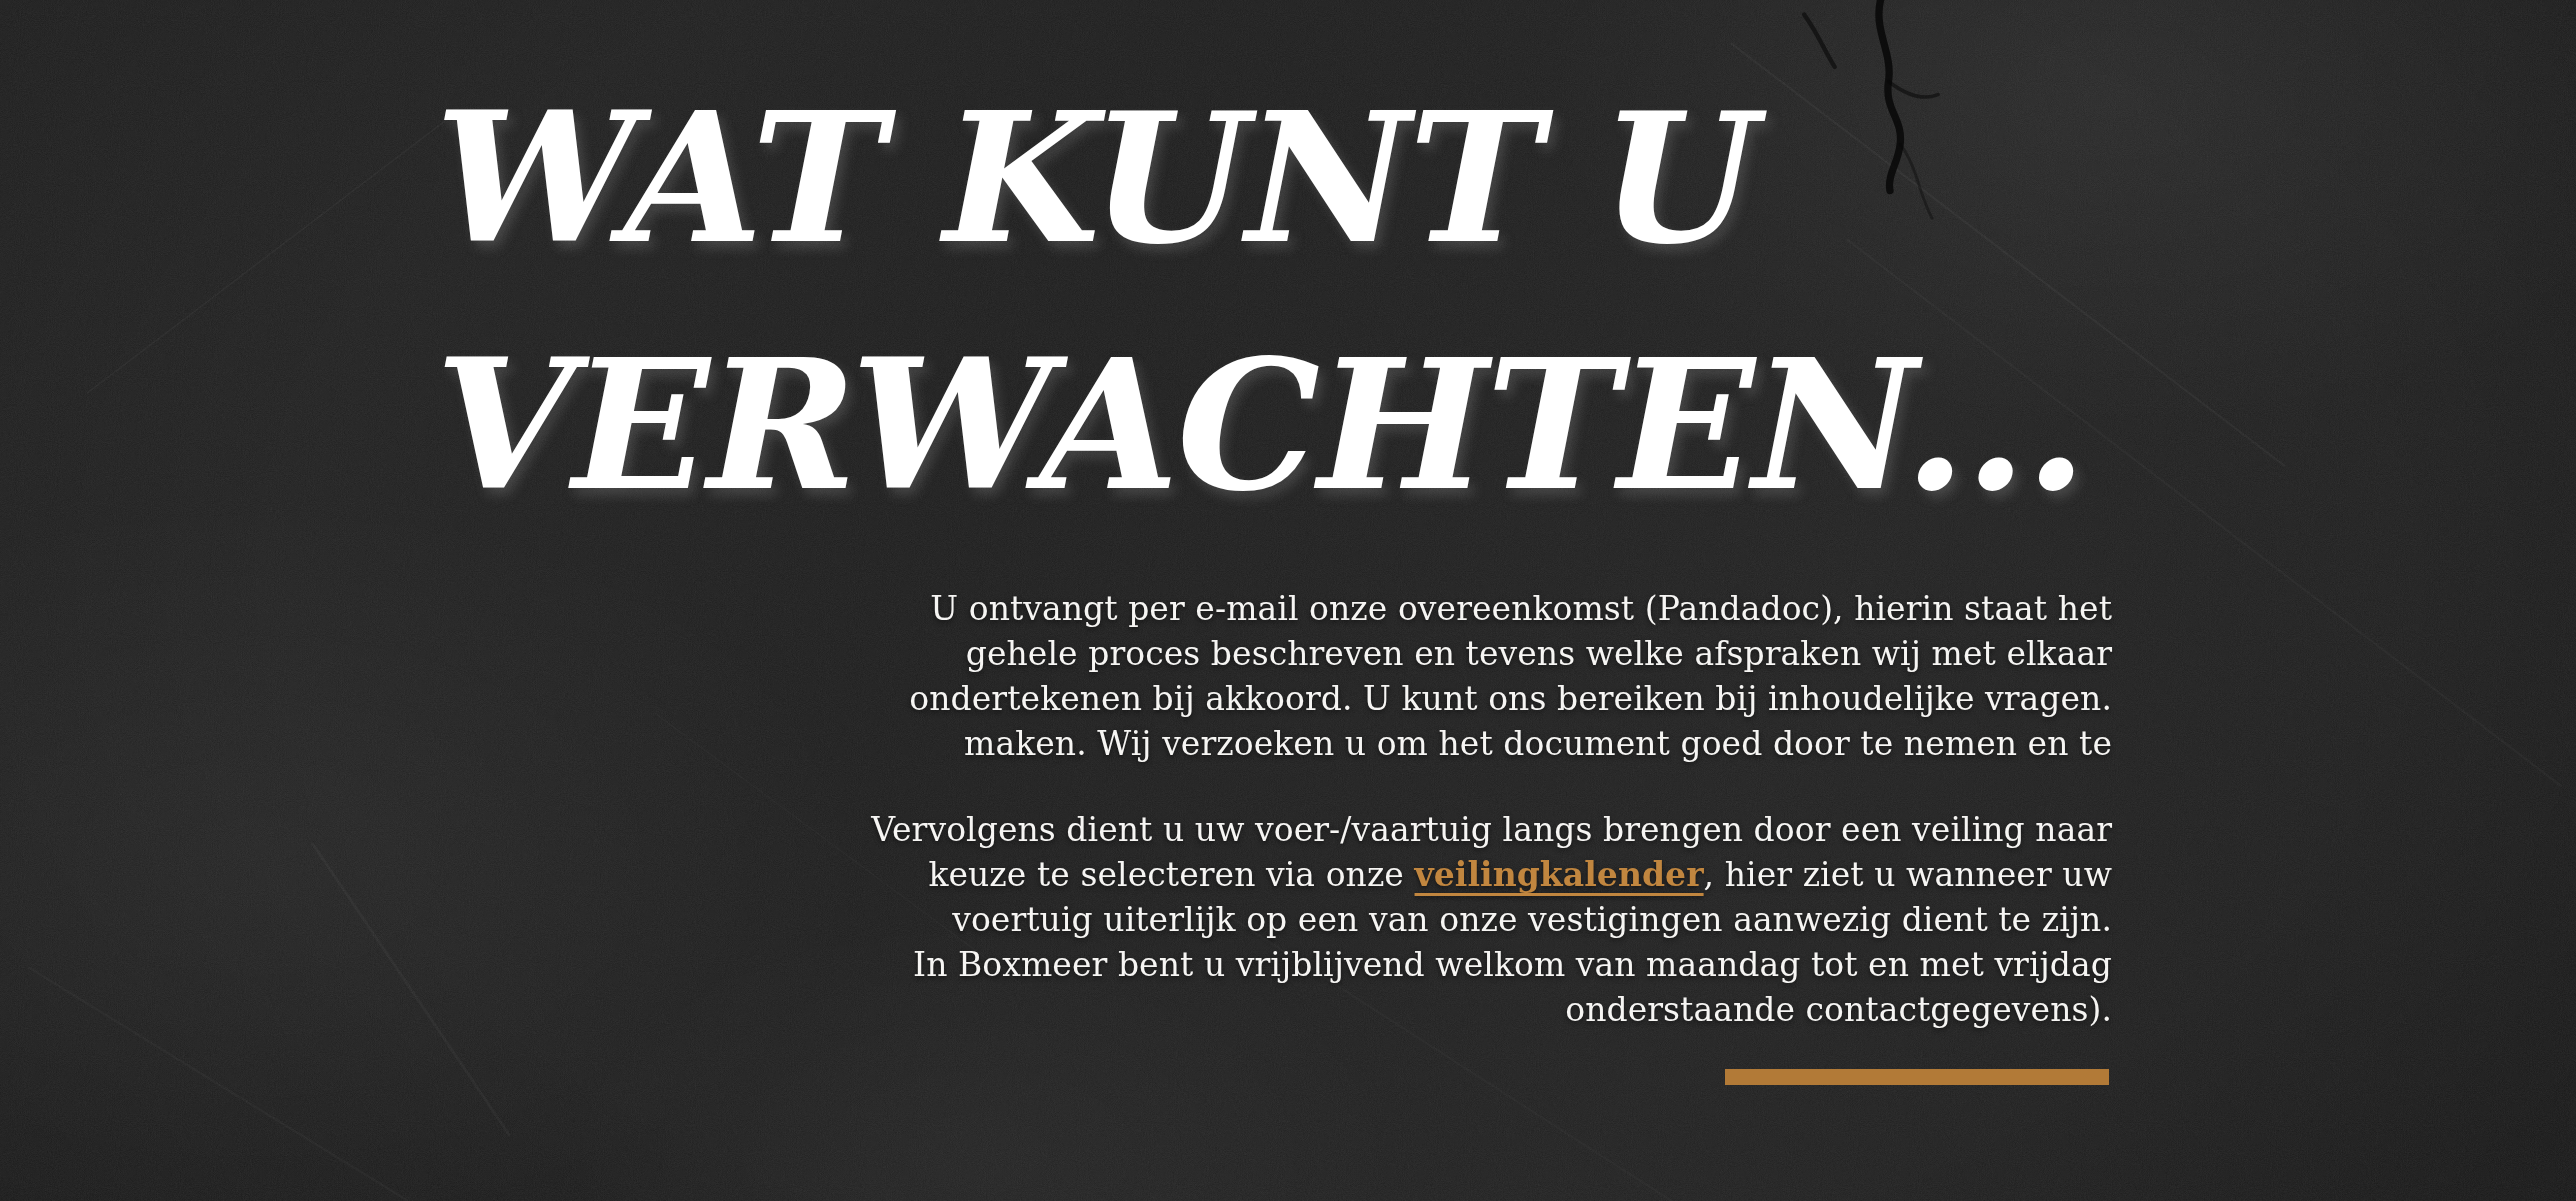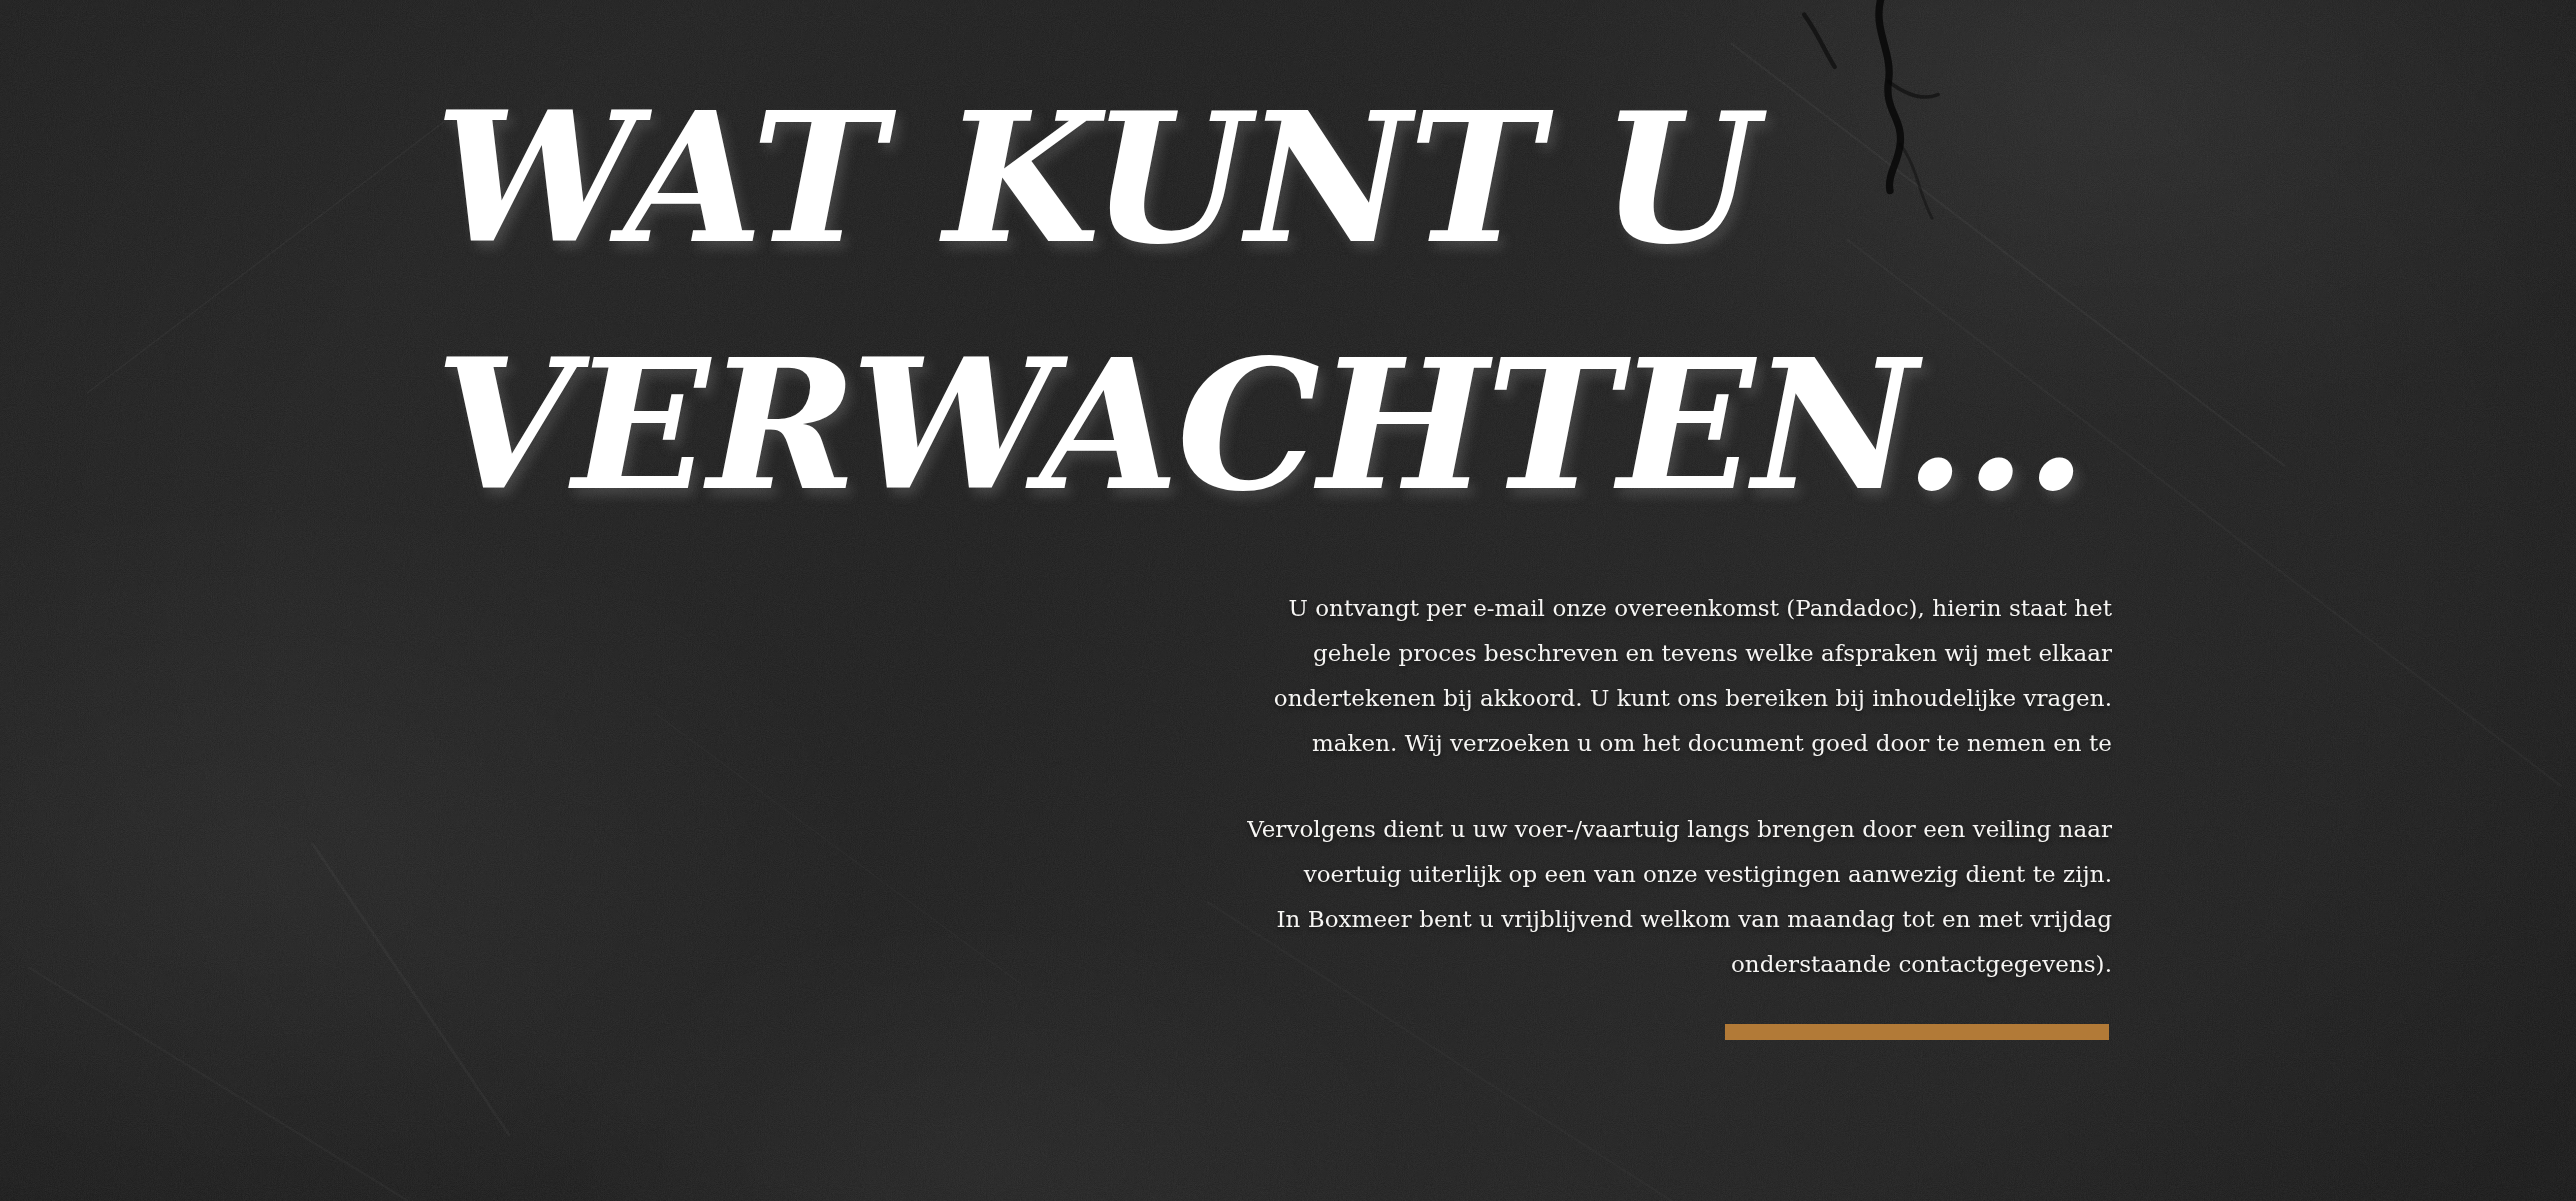--- a/index.html
+++ b/index.html
@@ -42,21 +42,21 @@
   }
   .heading span { display: block; }
 
   .copy {
     position: absolute;
     top: 586px;
     right: 464px;
     width: 1528px;
     text-align: right;
     color: var(--text, #f6f5f3);
-    font-size: 23px;
+    font-size: 33px;
     line-height: 45px;
     letter-spacing: 0.002em;
     text-shadow: 0 1.5px 5.8px rgba(0,0,0,0.55);
   }
   .copy p { margin: 0; }
   .copy p + p { margin-top: 41px; }
   .line { display: block; white-space: nowrap; }
 
   .link {
     color: var(--link, #c1863f);
@@ -116,20 +116,21 @@
 
       <p>
         <span class="line">U ontvangt per e-mail onze overeenkomst (Pandadoc), hierin staat het</span>
         <span class="line">gehele proces beschreven en tevens welke afspraken wij met elkaar</span>
         <span class="line">ondertekenen bij akkoord. U kunt ons bereiken bij inhoudelijke vragen.</span>
         <span class="line">maken. Wij verzoeken u om het document goed door te nemen en te</span>
       </p>
 
       <p>
         <span class="line">Vervolgens dient u uw voer-/vaartuig langs brengen door een veiling naar</span>
+        <span class="line"><span>keuze te selecteren via onze </span><a class="link" href="#">veilingkalender</a><span>, hier ziet u wanneer uw</span></span>
         <span class="line">voertuig uiterlijk op een van onze vestigingen aanwezig dient te zijn.</span>
         <span class="line">In Boxmeer bent u vrijblijvend welkom van maandag tot en met vrijdag</span>
         <span class="line">onderstaande contactgegevens).</span>
       </p>
 
       <div class="divider"></div>
 
     </div>
 
   </div>

